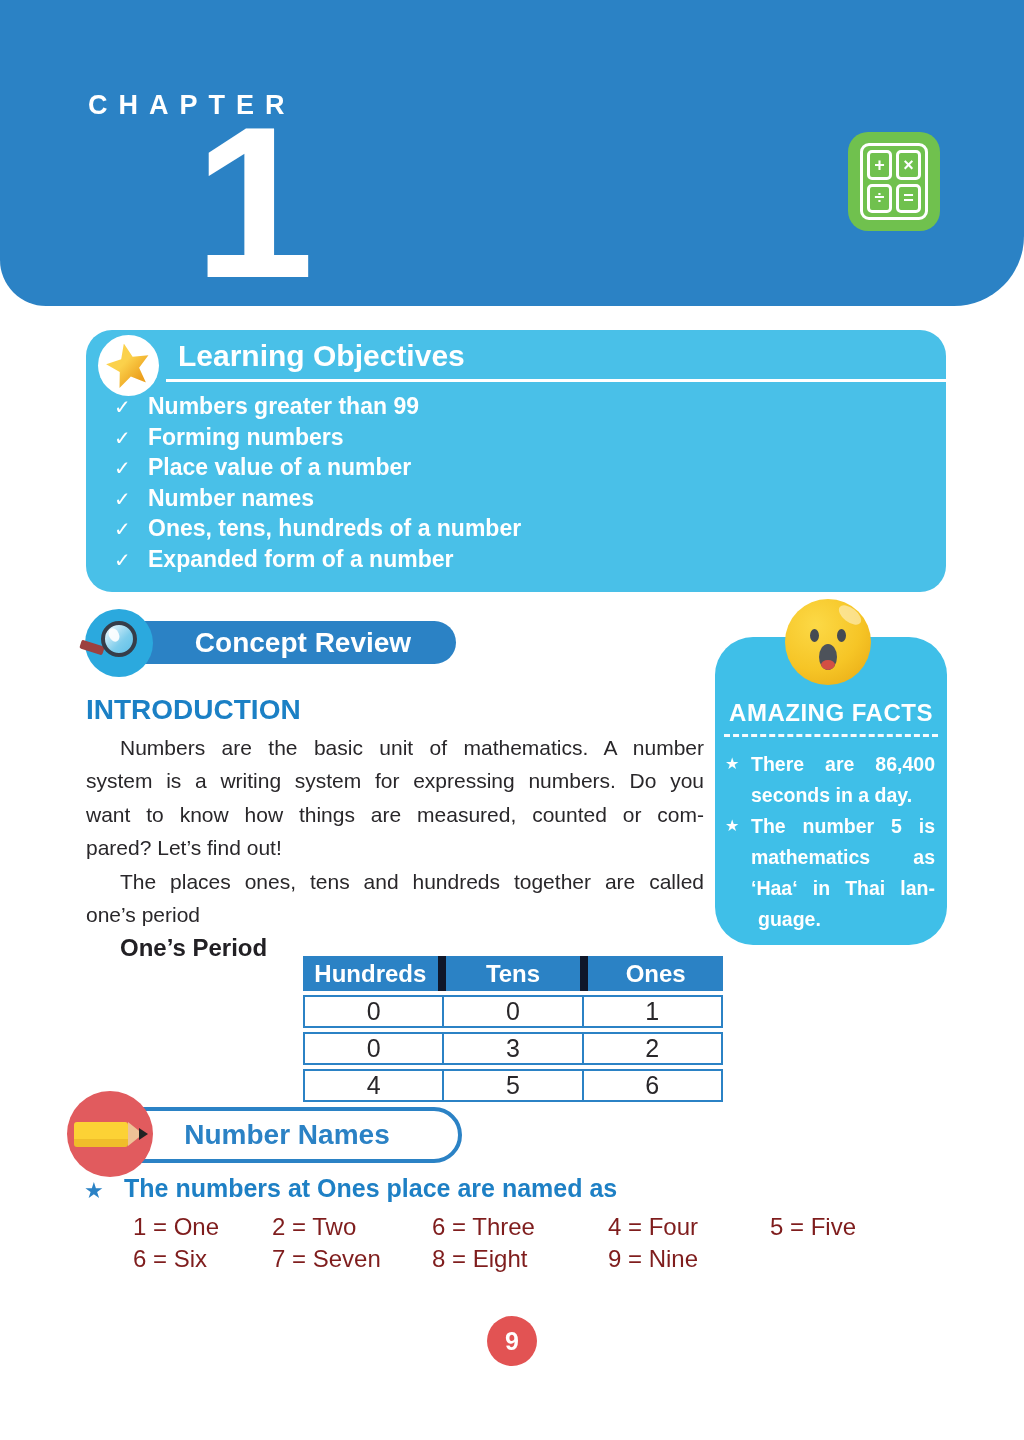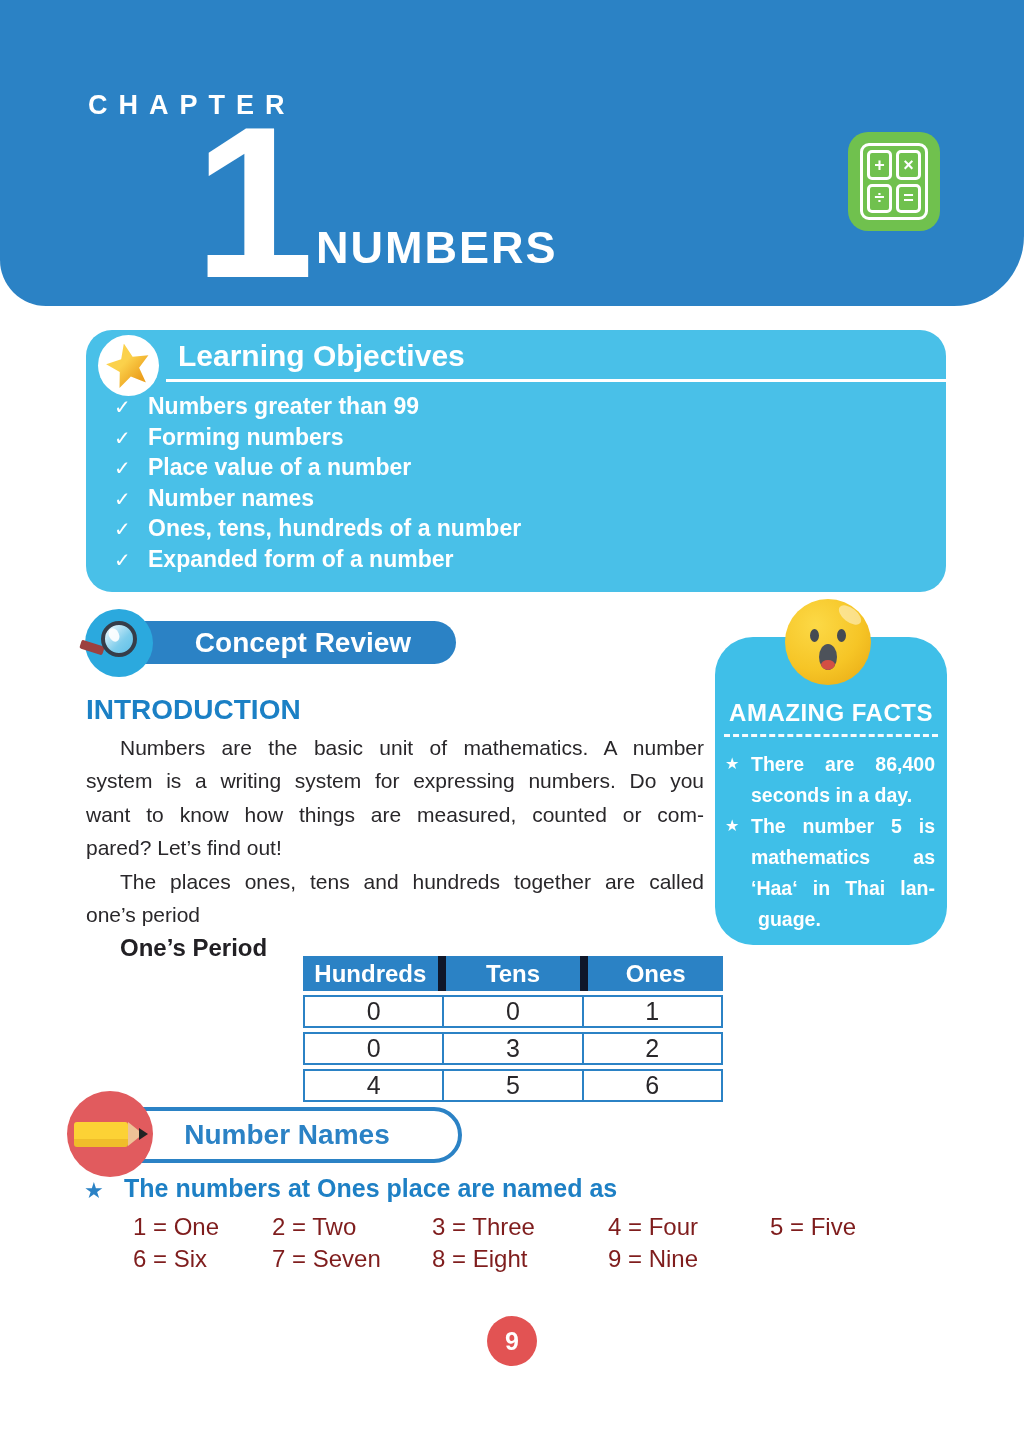--- a/index.html
+++ b/index.html
@@ -93,21 +93,20 @@
   
   .page-badge { position:absolute; left:487px; top:1316px; width:50px; height:50px; border-radius:50%; background:#e25353;
                 color:#fff; display:flex; align-items:center; justify-content:center; font-size:25px; font-weight:bold; }
 </style>
 </head>
 <body>
 
 <div class="header">
   <div class="kicker">CHAPTER</div>
   <div class="big-num">1</div>
-  <div class="chapter-title">NUMBERS</div>
   <div class="calc">
     <div class="calc-frame">
       <div class="calc-cell">+</div>
       <div class="calc-cell">×</div>
       <div class="calc-cell">÷</div>
       <div class="calc-cell">=</div>
     </div>
   </div>
 </div>
 
@@ -224,21 +223,21 @@
   <div class="pencil-tip"></div>
   <div class="pencil-point"></div>
 </div>
 <div class="nn-bullet">★</div>
 <div class="nn-subtitle">The numbers at Ones place are named as</div>
 
 <div class="names">
   <div class="names-row">
     <span>1 = One</span>
     <span>2 = Two</span>
-    <span>3 = Three</span>
+    <span>6 = Three</span>
     <span>4 = Four</span>
     <span>5 = Five</span>
   </div>
   <div class="names-row">
     <span>6 = Six</span>
     <span>7 = Seven</span>
     <span>8 = Eight</span>
     <span>9 = Nine</span>
   </div>
 </div>

